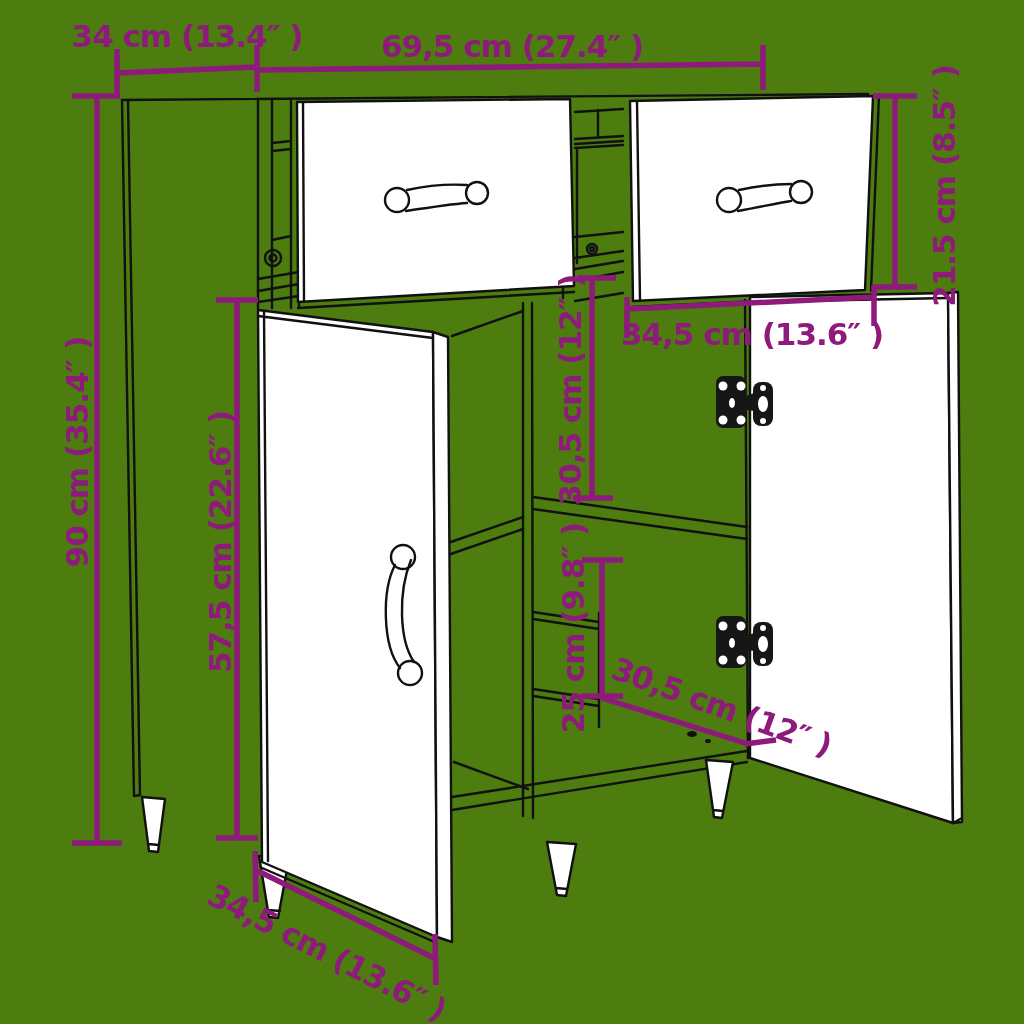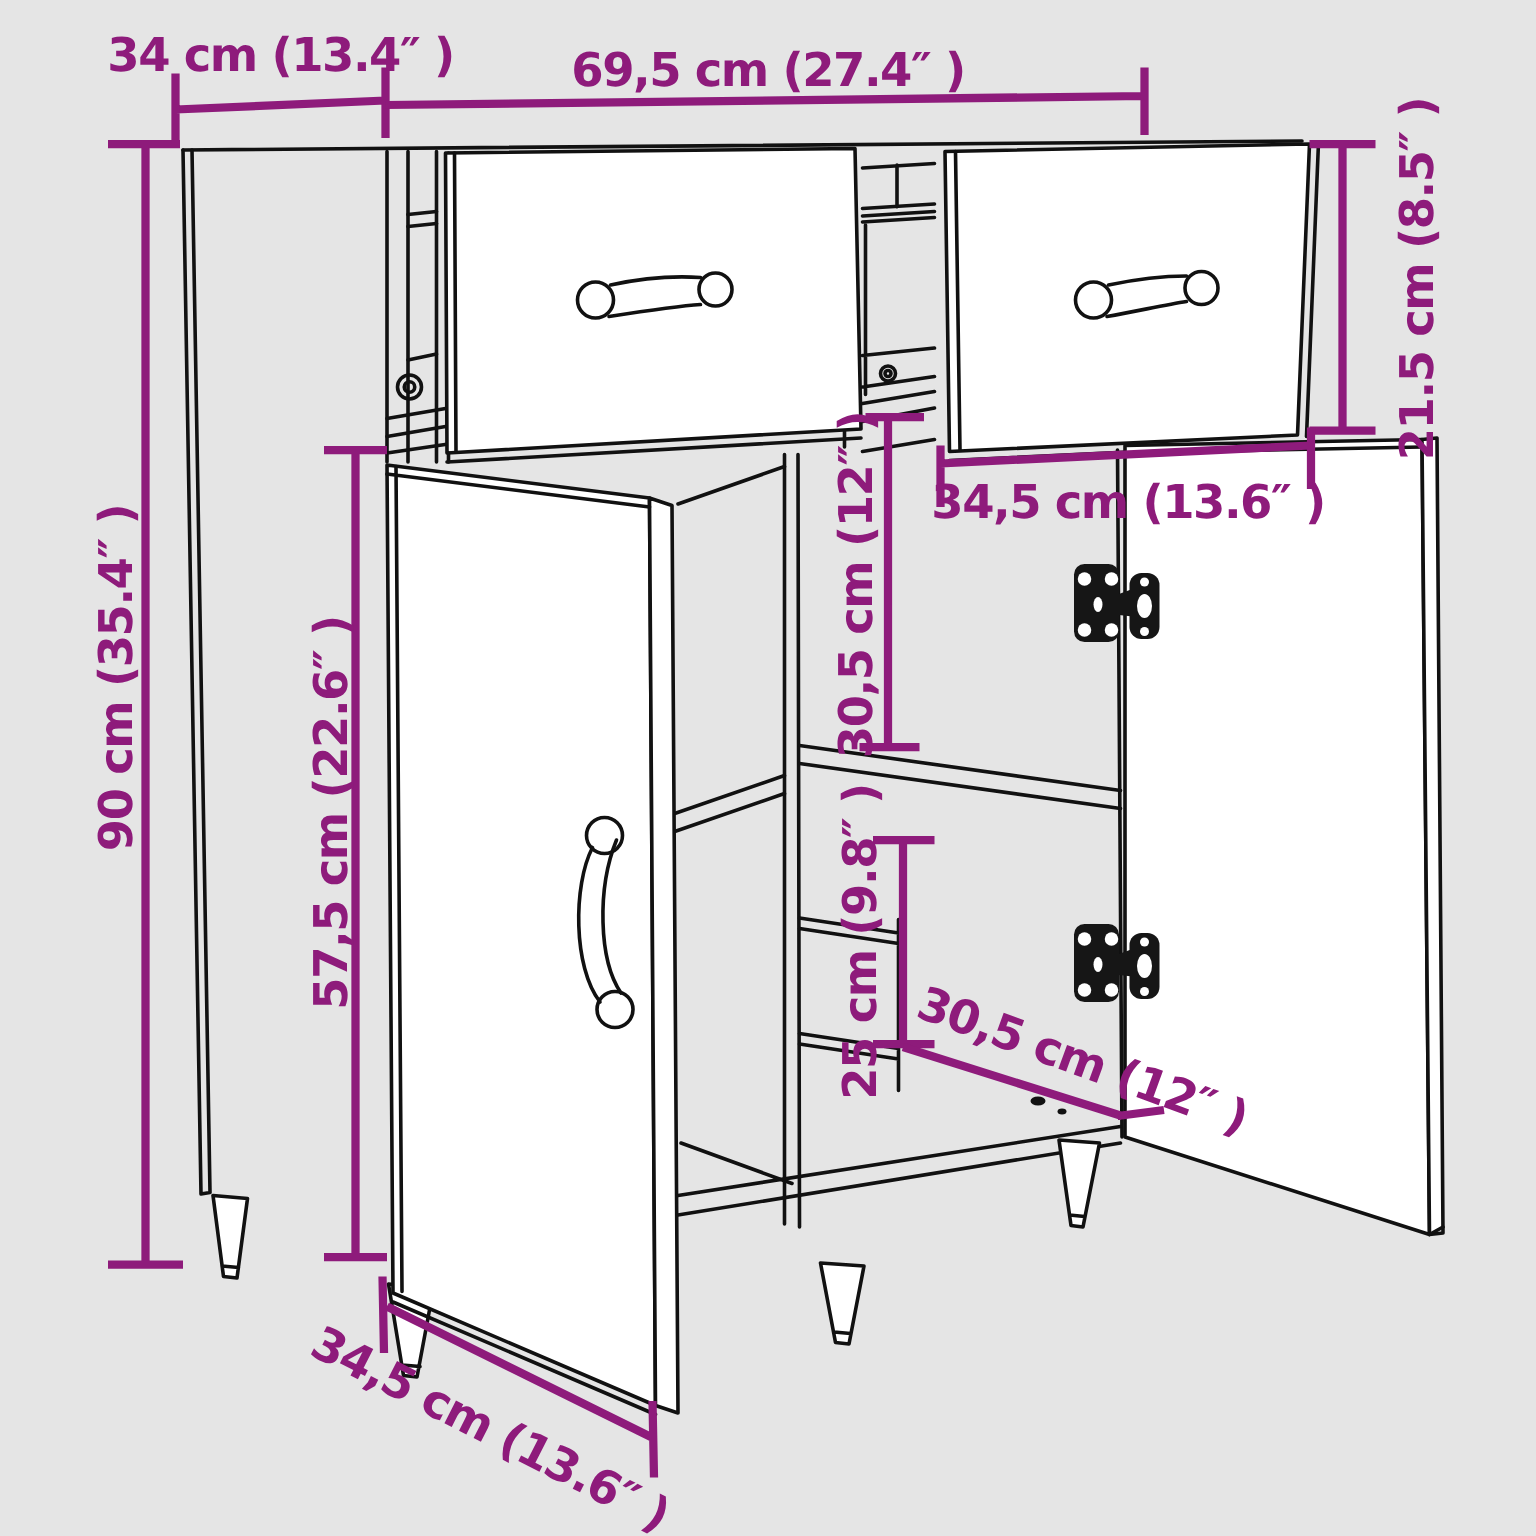--- a/index.html
+++ b/index.html
@@ -1,16 +1,16 @@
 <!DOCTYPE html>
 <html><head>
 <meta charset="utf-8">
 <style>
   html,body{margin:0;padding:0;background:#ffffff;}
-  .stage{position:relative;width:1024px;height:1024px;background:#e5e5e5;overflow:hidden;}
+  .stage{position:relative;width:1024px;height:1024px;background:#4d7c0f;overflow:hidden;}
   svg{display:block;}
   .dim-text{font-family:"DejaVu Sans",sans-serif;font-weight:700;font-size:31px;letter-spacing:-1px;}
 </style>
 </head>
 <body>
 
 <div class="stage">
 <svg width="1024" height="1024" viewBox="0 0 1024 1024">
 
   <g stroke="#111111" stroke-width="2.4" fill="none" stroke-linecap="round" stroke-linejoin="round">

